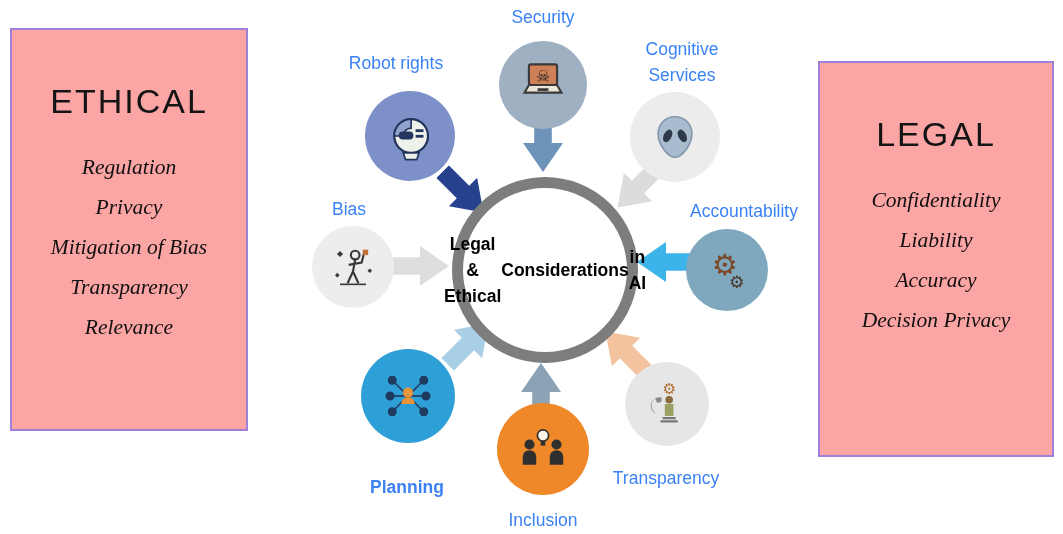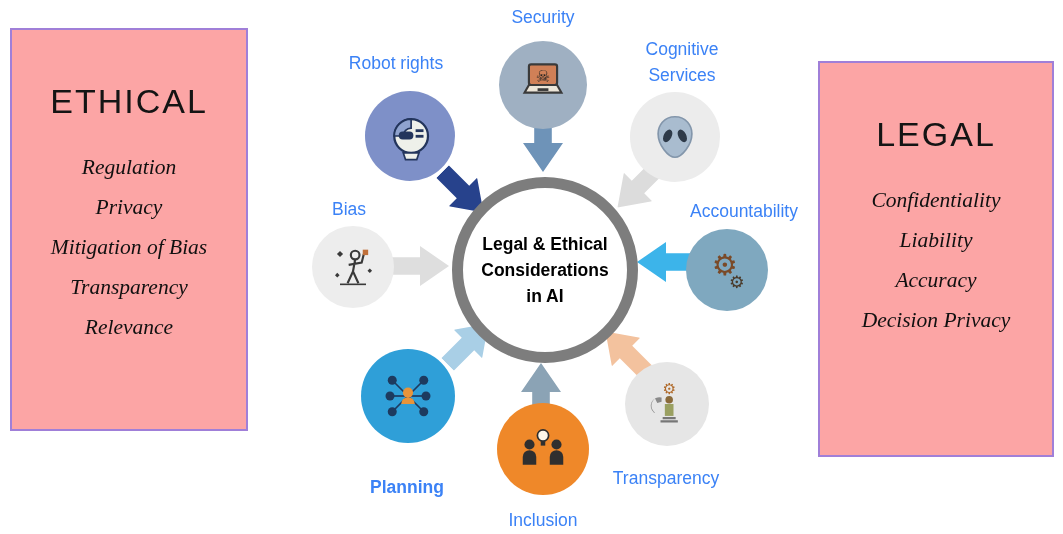--- a/index.html
+++ b/index.html
@@ -11,21 +11,21 @@
   .panel { position:absolute; background:#fca5a5; border:2px solid #a07fd8; text-align:center; }
   .panel.left  { left:10px;  top:28px; width:238px; height:403px; }
   .panel.right { left:818px; top:45px; width:236px; height:396px; }
   .panel-title { font-size:34px; letter-spacing:2px; color:#141414; font-weight:400; margin-top:52px; }
   .panel-items { margin-top:26px; font-family:"Liberation Serif", serif; font-style:italic;
                  font-size:21.5px; color:#101010; line-height:40px; }
 
   
   .center-circle { position:absolute; left:452px; top:177px; width:186px; height:186px;
                    border-radius:50%; border:11px solid #7d7d7d; background:#fff;
-                   display:flex; flex-direction:column; align-items:center; justify-content:center; z-index:3; }
+                   display:flex; flex-direction:row; align-items:center; justify-content:center; z-index:3; }
   .center-text { font-weight:bold; font-size:17.5px; color:#000; line-height:1.5; text-align:center; }
 
   
   .node-circle { position:absolute; border-radius:50%; display:flex; align-items:center; justify-content:center; z-index:2; }
   .node-label  { position:absolute; font-size:17.5px; color:#3b82f6; text-align:center; line-height:1.5; z-index:4; }
 
   
   .arrow { position:absolute; width:58px; height:40px; z-index:1;
            clip-path:polygon(0 28%, 50% 28%, 50% 0, 100% 50%, 50% 100%, 50% 72%, 0 72%); }
 </style>

